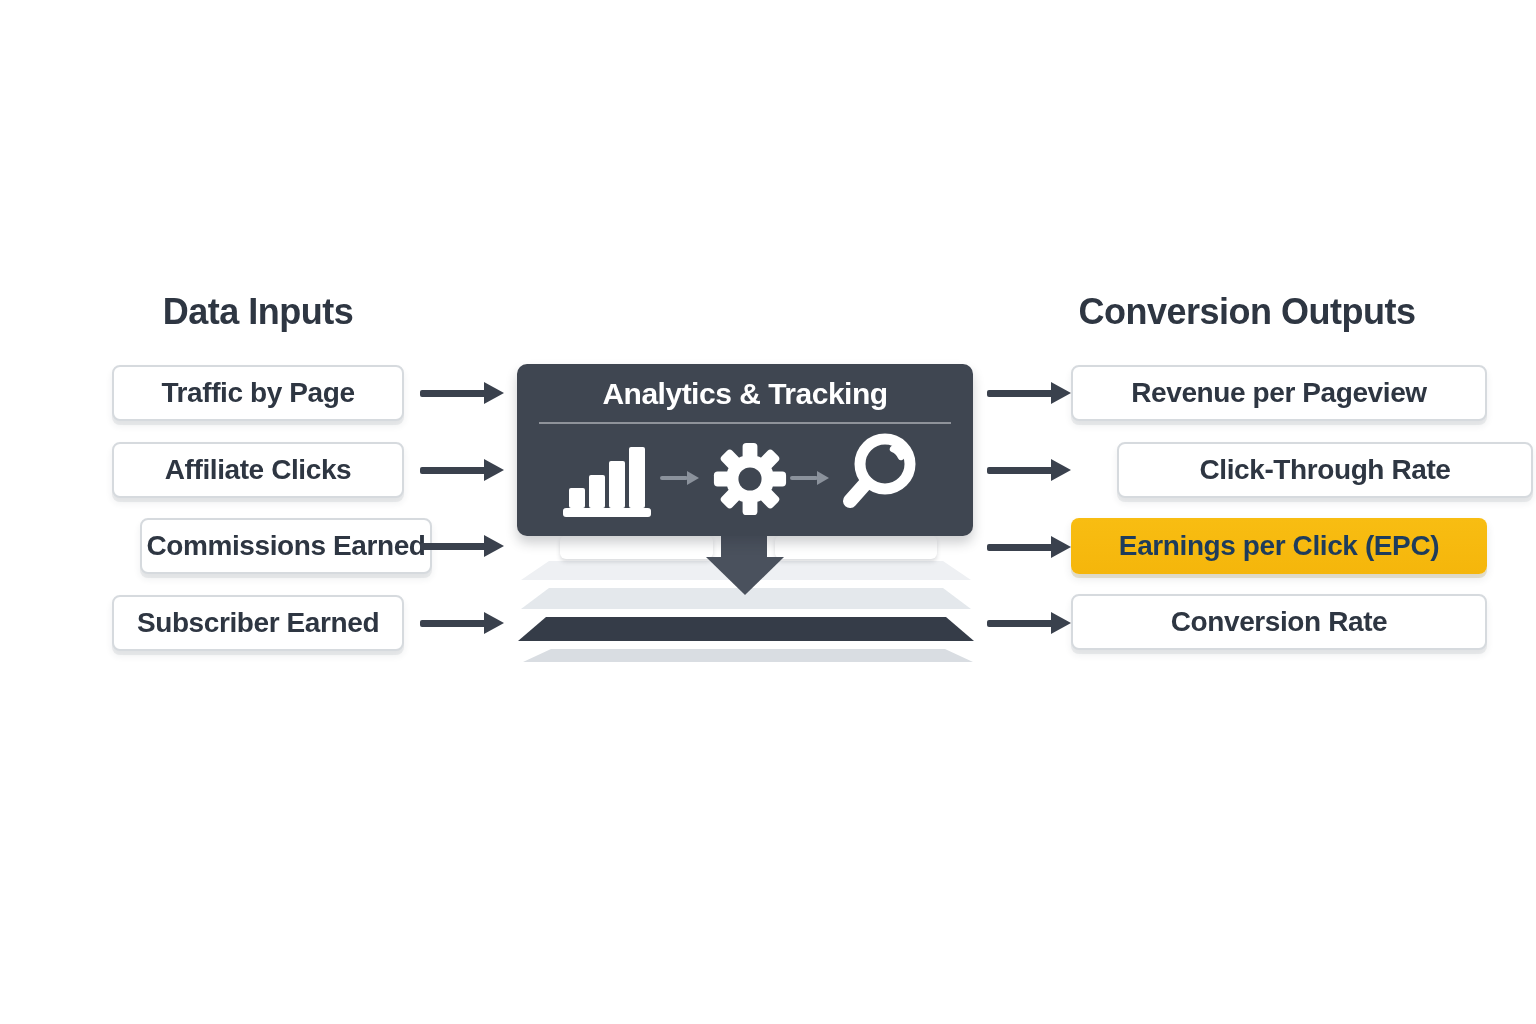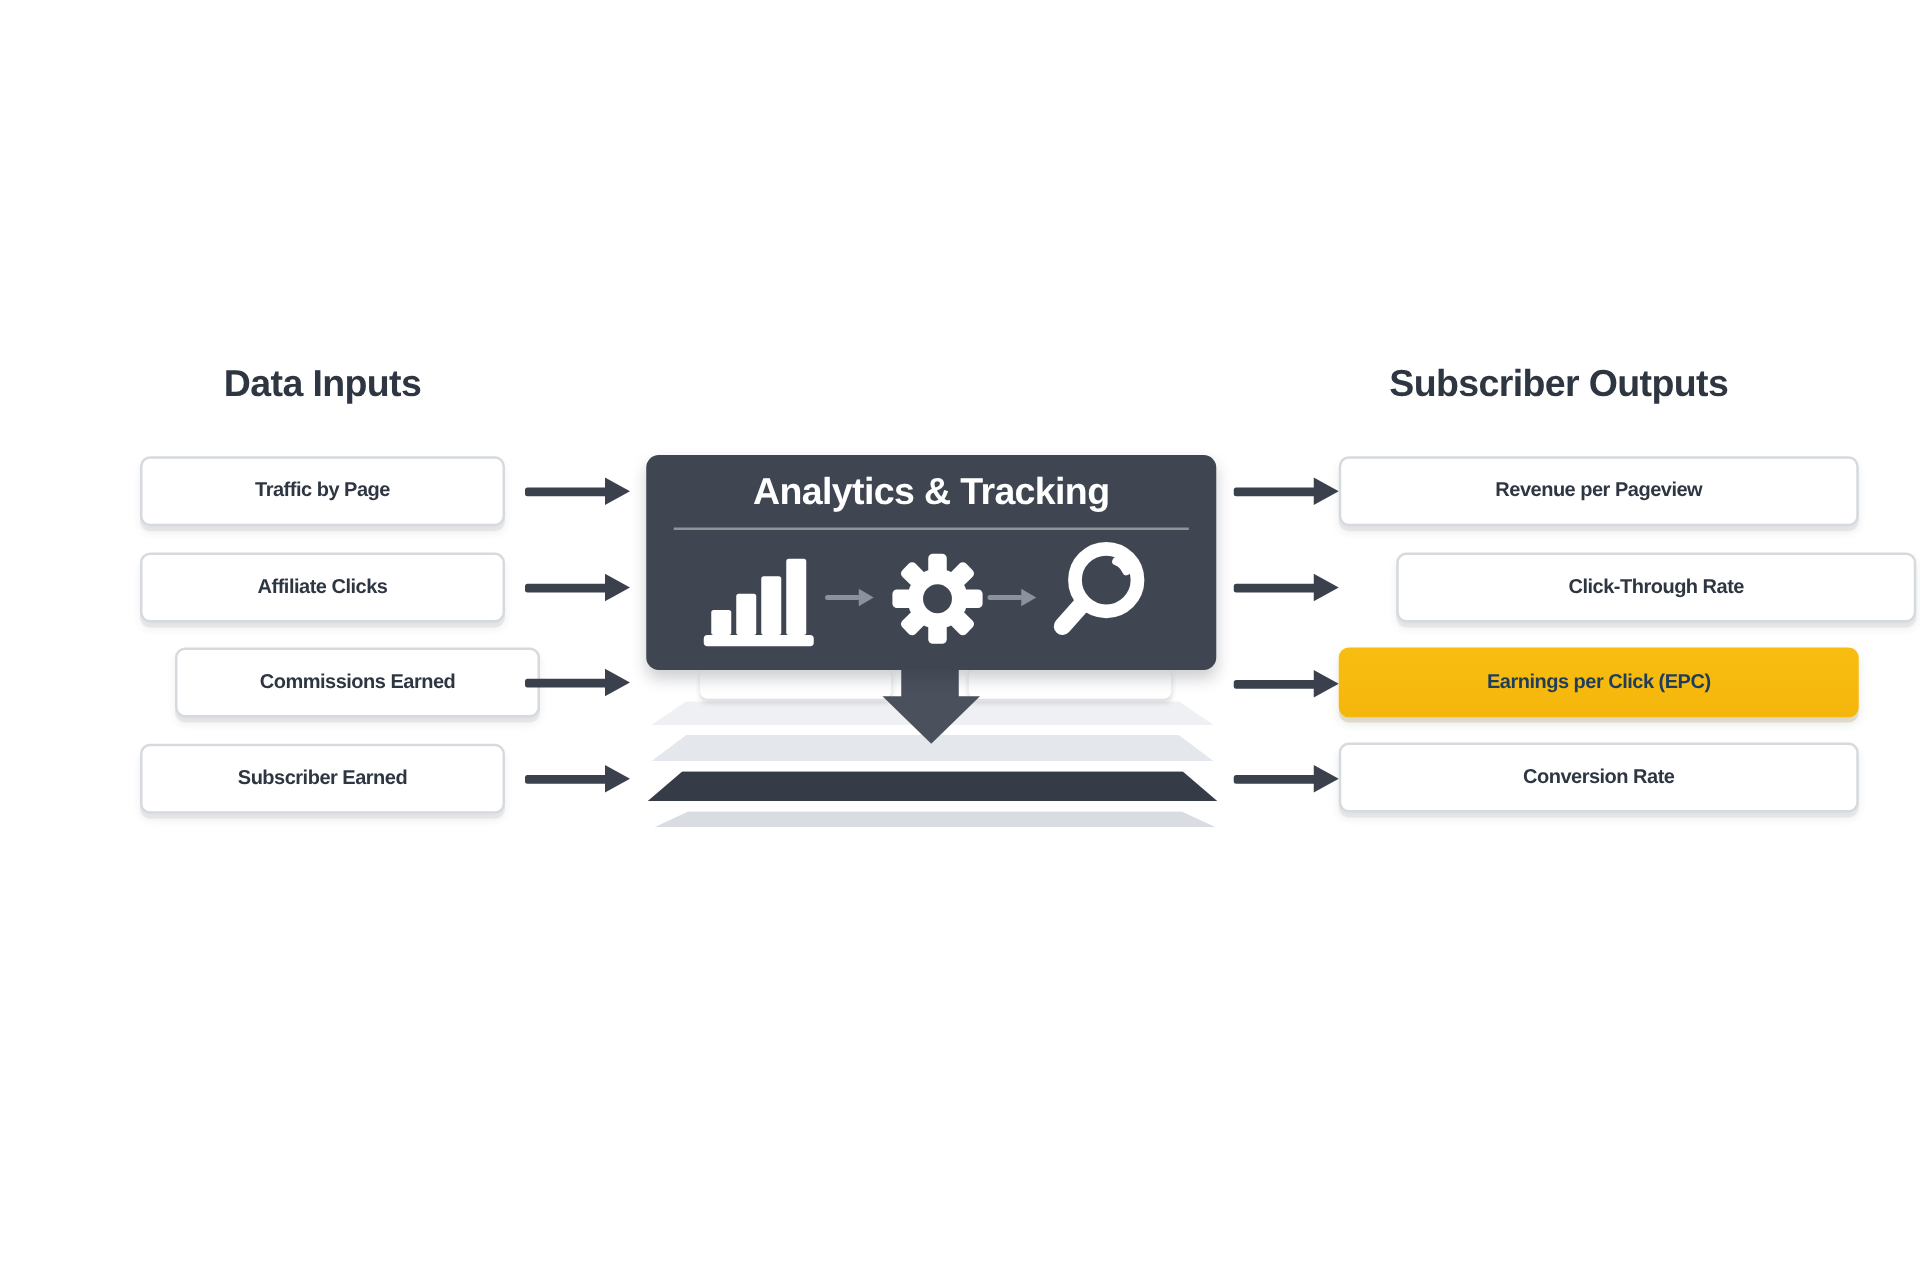--- a/index.html
+++ b/index.html
@@ -6,31 +6,31 @@
   body{
     width:1536px;height:1024px;position:relative;overflow:hidden;
     background:var(--background,#ffffff);
     font-family:"Liberation Sans", sans-serif;
     -webkit-font-smoothing:antialiased;
   }
   .abs{position:absolute;}
 
   
   .col-title{
-    font-size:30px;font-weight:700;letter-spacing:-.5px;
+    font-size:36px;font-weight:700;letter-spacing:-.5px;
     color:var(--text-dark,#2e3642);text-align:center;
   }
 
   
   .node-box{
     width:292px;height:56px;border-radius:8px;
     background:#ffffff;border:2px solid var(--box-border,#d6dade);
     box-sizing:border-box;
     display:flex;align-items:center;justify-content:center;
-    font-size:16px;font-weight:700;letter-spacing:-.4px;
+    font-size:28px;font-weight:700;letter-spacing:-.4px;
     color:var(--text-dark,#2e3642);
     box-shadow:0 4px 0 rgba(120,128,140,.12), 0 5px 7px rgba(40,48,60,.08);
   }
   .node-box.out{width:416px;}
   .node-box.highlight{
     background:linear-gradient(180deg,#f8bd12,var(--accent-yellow,#f5b60b));
     border:none;color:var(--text-on-yellow,#1e3c5c);
     box-shadow:0 4px 0 rgba(150,120,20,.18), 0 5px 8px rgba(40,48,60,.10);
   }
 
@@ -76,21 +76,21 @@
   .band.b1{left:521px;top:561px;width:450px;height:19px;background:var(--band-light-1,#eef0f3);}
   .band.b2{left:521px;top:588px;width:450px;height:21px;background:var(--band-light-2,#e4e8ec);}
   .band.b3{left:518px;top:617px;width:456px;height:24px;background:var(--band-dark,#353c48);}
   .band.b4{left:523px;top:649px;width:450px;height:13px;background:var(--band-light-3,#d9dde2);}
 </style>
 </head>
 <body>
 
 <div class="abs col-title" style="left:112px;top:291px;width:292px;">Data Inputs</div>
 
-<div class="abs col-title" style="left:1071px;top:291px;width:352px;">Subscriber Outputs</div>
+<div class="abs col-title" style="left:1071px;top:291px;width:352px;">Conversion Outputs</div>
 
 <div class="abs node-box" style="left:112px;top:365px;">Traffic by Page</div>
 <div class="abs node-box" style="left:112px;top:442px;">Affiliate Clicks</div>
 <div class="abs node-box" style="left:112px;top:518px;margin-left:28px;">Commissions Earned</div>
 <div class="abs node-box" style="left:112px;top:595px;">Subscriber Earned</div>
 
 <div class="abs flow-arrow" style="left:420px;top:382px;">
   <div class="shaft"></div>
   <div class="head"></div>
 </div>

